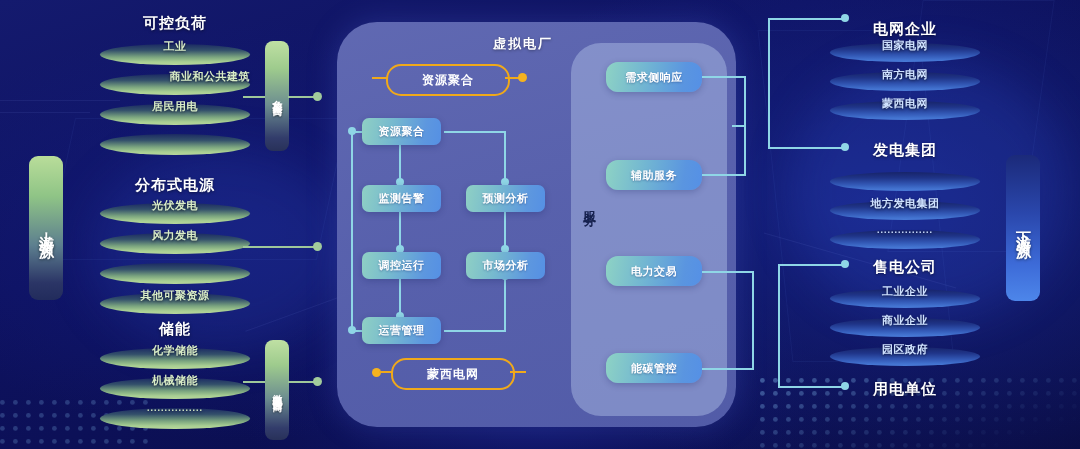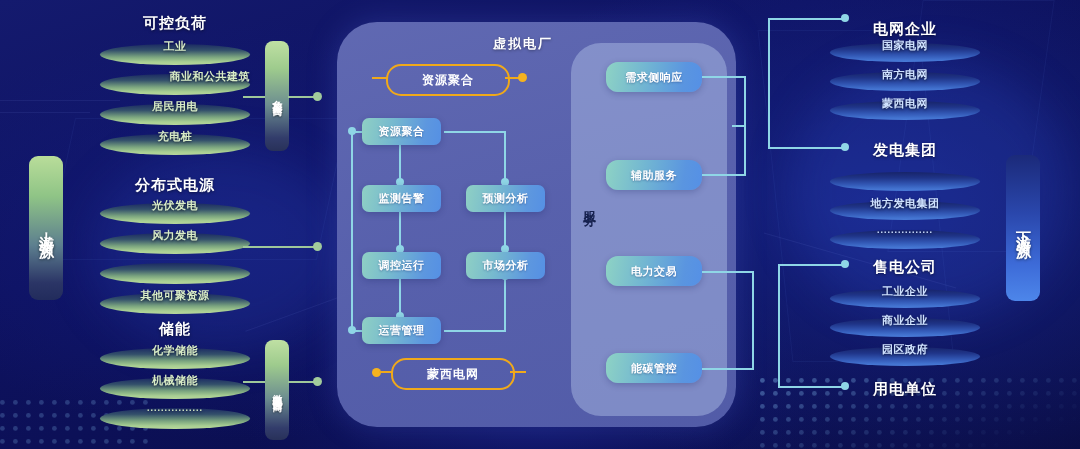--- a/index.html
+++ b/index.html
@@ -136,21 +136,20 @@
   <div class="disc up" style="left:100px;top:44px;width:150px;height:21px;"></div>
   <div class="disclabel up" style="left:100px;top:39px;width:150px;">工业</div>
 
   <div class="disc up" style="left:100px;top:74px;width:150px;height:21px;"></div>
   <div class="disclabel up" style="left:100px;top:69px;width:150px;text-align:right;">商业和公共建筑</div>
 
   <div class="disc up" style="left:100px;top:104px;width:150px;height:21px;"></div>
   <div class="disclabel up" style="left:100px;top:99px;width:150px;">居民用电</div>
 
   <div class="disc up" style="left:100px;top:134px;width:150px;height:21px;"></div>
-  <div class="disclabel up" style="left:100px;top:129px;width:150px;">充电桩</div>
 
   <div class="green-h" style="left:243px;top:96px;width:26px;"></div>
   <div class="minipill" style="left:265px;top:41px;width:24px;height:110px;">
     <span>负荷聚合商</span>
   </div>
   <div class="green-h" style="left:288px;top:96px;width:29px;"></div>
   <div class="green-dot" style="left:313px;top:92px;"></div>
 
   <div class="ghead" style="left:100px;top:176px;width:150px;">分布式电源</div>
 

